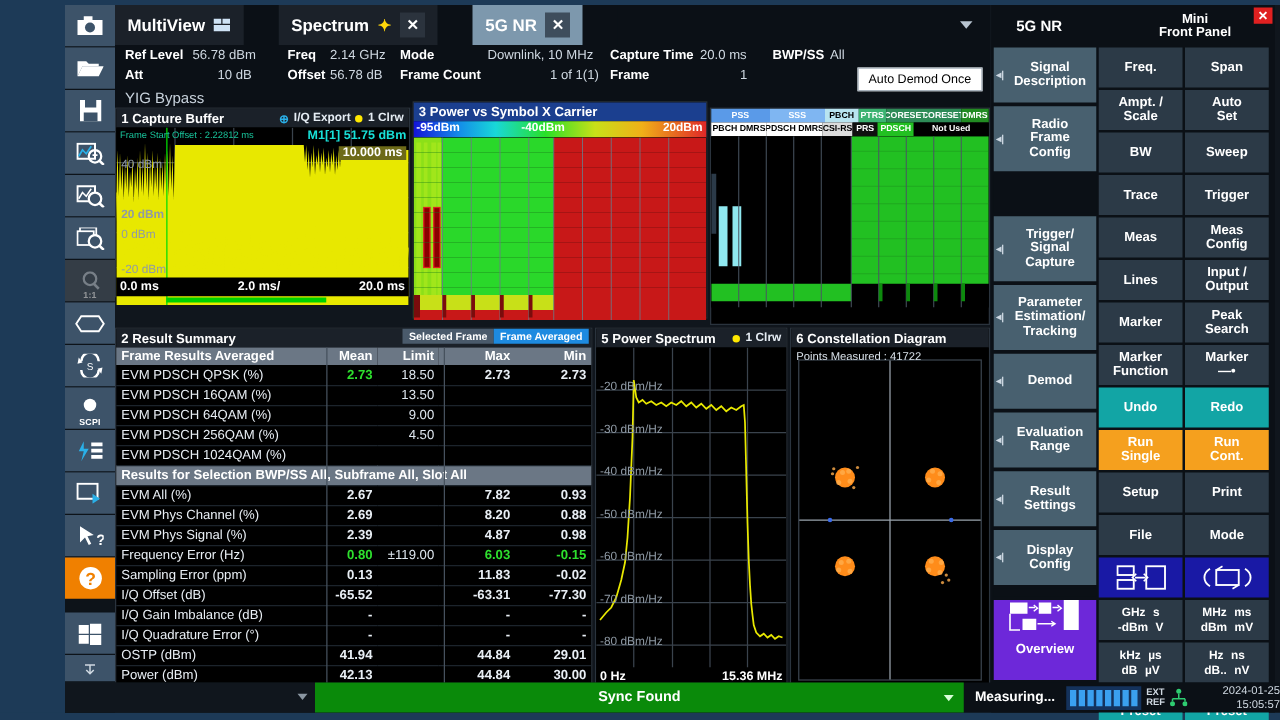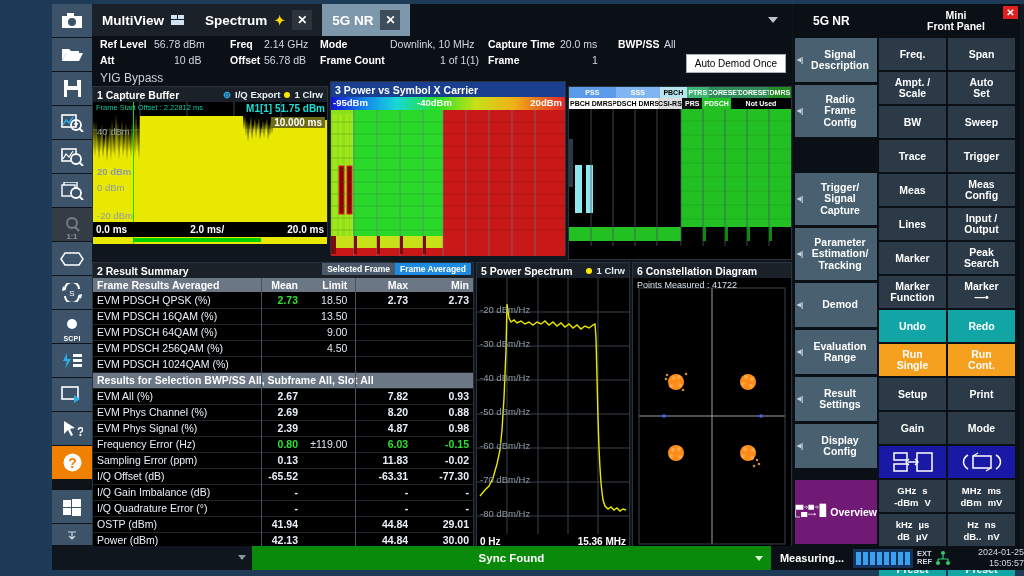--- a/index.html
+++ b/index.html
@@ -19,21 +19,21 @@
   .rail-btn.disabled { background:#54606c; opacity:.55; }
   .rail-btn.help { background:#f08000; }
   .rail-btn.plain { background:#3d5369; }
   .rail-btn.gap { background:#0d1319; height:10px; }
   .rail-btn.small { height:22px; background:#3d5369; }
   .rail-btn svg { display:block; }
   .rail-lbl { position:absolute; bottom:1px; font-size:7px; color:#fff; font-weight:bold; letter-spacing:.2px;}
 
   
   .tabbar { position:absolute; left:92px; top:4px; width:700px; height:32px; background:#0b1016;
-    display:flex; align-items:stretch; }
+    display:flex; align-items:stretch;gap:28px; }
   .tab { display:flex; align-items:center; gap:7px; padding:0 10px; height:32px;
     font-size:13.5px; font-weight:bold; color:#ffffff; }
   .tab.mv { background:#1b2129; }
   .tab.spectrum { background:#1b2129; }
   .tab.active { background:#7d98ad; color:#ffffff; }
   .tab .x { width:20px; height:20px; background:#2b333d; color:#fff; font-size:12px;
     display:flex; align-items:center; justify-content:center; font-weight:bold; }
   .tab.active .x { background:#3e4d5c; }
   .tab .star { color:#ffd60a; font-size:13px; }
   .mvicon { display:inline-block; width:14px; height:11px; position:relative; }
@@ -127,22 +127,22 @@
   .softkey { background:#48606f; color:#fff; font-size:10.5px; font-weight:bold; text-align:center;
     display:flex; align-items:center; justify-content:center; position:relative; line-height:11.5px; padding-left:8px;}
   .softkey .arr { position:absolute; left:2px; top:50%; transform:translateY(-50%); font-size:8px; color:#cdd8e2;}
   .hk { width:67px; height:32px; background:#2c3a47; color:#fff; font-size:10.5px; font-weight:bold;
     display:flex; align-items:center; justify-content:center; text-align:center; line-height:11px; }
   .hk.teal { background:#12a5a5; }
   .hk.orange { background:#f5a01e; color:#fff; }
   .hk.navy { background:#1919a5; }
   .hk.units { flex-direction:column; gap:1px; font-size:9.5px; font-weight:bold; }
   .hk.units .r { display:flex; gap:6px; }
-  .ov { width:82px; height:64px; background:#701a75; color:#fff; font-size:10.5px; font-weight:bold;
-    display:flex; flex-direction:row; align-items:center; gap:3px;}
+  .ov { width:82px; height:64px; background:#6d28d9; color:#fff; font-size:10.5px; font-weight:bold;
+    display:flex; flex-direction:column; align-items:center; gap:3px;}
 
   
   .statusbar { position:absolute; left:52px; bottom:6px; width:972px; height:24px; background:#0b1016;
     display:flex; align-items:center; }
   .st-left { width:200px; height:24px; background:#10161d; position:relative; }
   .st-left .chev { position:absolute; right:6px; top:9px; width:0;height:0;
     border-left:4px solid transparent;border-right:4px solid transparent;border-top:5px solid #8a96a2;}
   .st-sync { flex:1; height:24px; background:#0a8a0a; color:#ffffff; font-size:11.5px; font-weight:bold;
     display:flex; align-items:center; justify-content:center; position:relative; }
   .st-sync .chev { position:absolute; right:8px; width:0;height:0;
@@ -828,21 +828,21 @@
         <div class="hk">Marker</div>
         <div class="hk">Peak<br>Search</div>
         <div class="hk">Marker<br>Function</div>
         <div class="hk">Marker<br>—•</div>
         <div class="hk teal">Undo</div>
         <div class="hk teal">Redo</div>
         <div class="hk orange">Run<br>Single</div>
         <div class="hk orange">Run<br>Cont.</div>
         <div class="hk">Setup</div>
         <div class="hk">Print</div>
-        <div class="hk">Gain</div>
+        <div class="hk">File</div>
         <div class="hk">Mode</div>
         <div class="hk navy">
           <svg width="40" height="22" viewBox="0 0 40 22">
               <rect x="1" y="2" width="13" height="7" fill="none" stroke="#fff" stroke-width="1.5"></rect>
               <rect x="1" y="13" width="13" height="7" fill="none" stroke="#fff" stroke-width="1.5"></rect>
               <rect x="24" y="2" width="15" height="18" fill="none" stroke="#fff" stroke-width="1.5"></rect>
               <path d="M15 11 h8 M16 8 l-3 3 l3 3 M22 8 l3 3 l-3 3" stroke="#fff" fill="none" stroke-width="1.4"></path>
             </svg>
         </div>
         <div class="hk navy">

